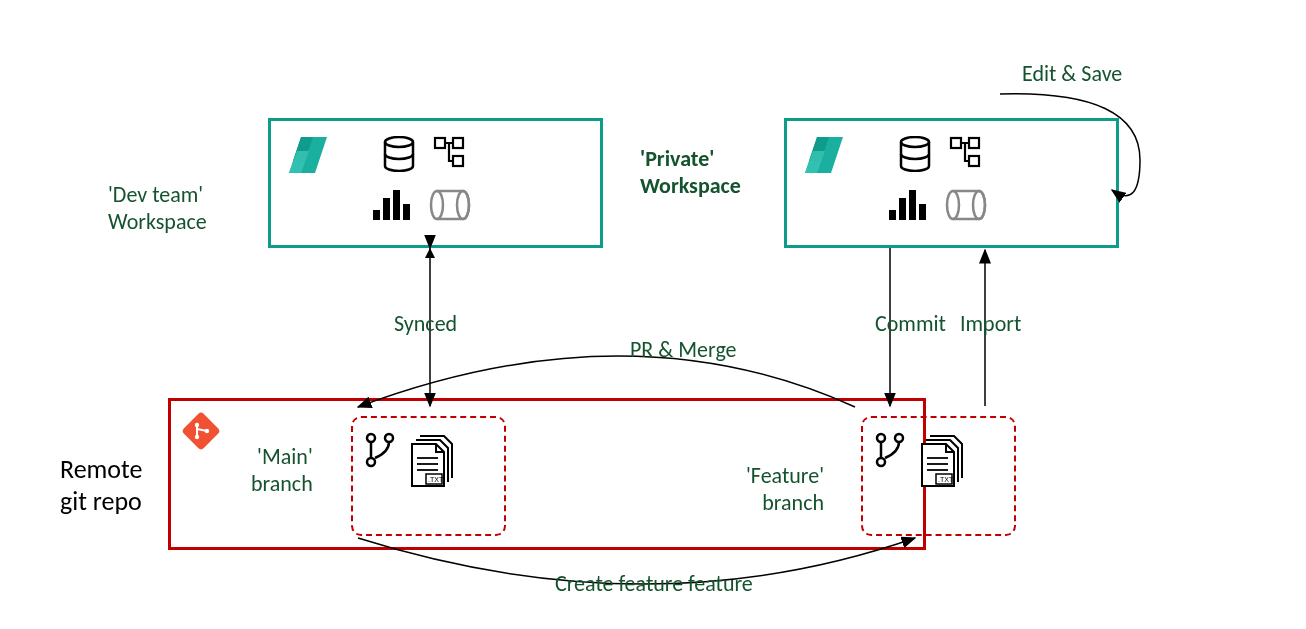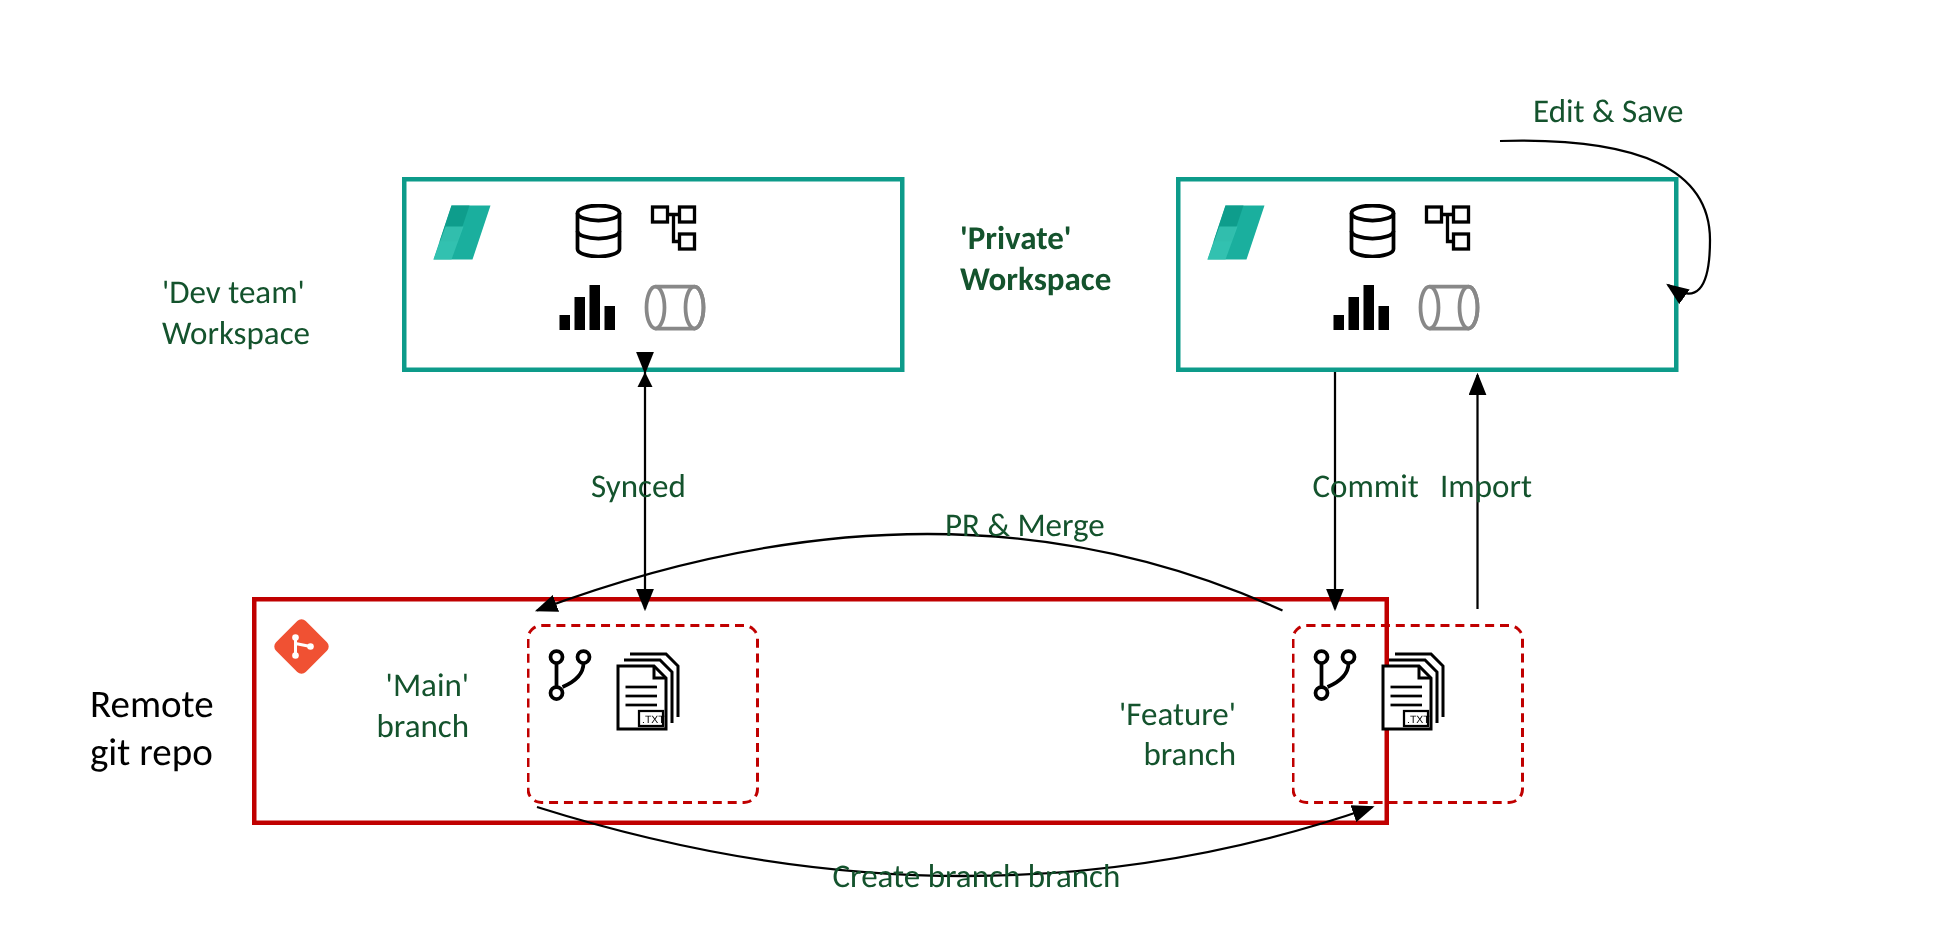--- a/index.html
+++ b/index.html
@@ -217,17 +217,17 @@
 <div class="abs label" style="left: 960px; top: 310px;">Import</div>
 
 <svg class="abs" style="left: 350px; top: 335px; width: 520px; height: 90px; overflow:visible;">
   <path d="M 505 72 Q 280 -30 8 72" fill="none" stroke="#000" stroke-width="1.5" marker-end="url(#arrowhead)"></path>
 </svg>
 <div class="abs label" style="left: 630px; top: 336px;">PR &amp; Merge</div>
 
 <svg class="abs" style="left: 350px; top: 530px; width: 580px; height: 90px; overflow:visible;">
   <path d="M 8 8 Q 300 100 565 8" fill="none" stroke="#000" stroke-width="1.5" marker-end="url(#arrowhead)"></path>
 </svg>
-<div class="abs label" style="left: 555px; top: 570px;">Create branch branch</div>
+<div class="abs label" style="left: 555px; top: 570px;">Create feature feature</div>
 
 <svg class="abs" style="left: 420px; top: 246px; width: 30px; height: 14px; overflow:visible;">
   <path d="M 5 12 L 10 2 L 15 12 Z" fill="#000"></path>
 </svg>
 
 </body></html>

